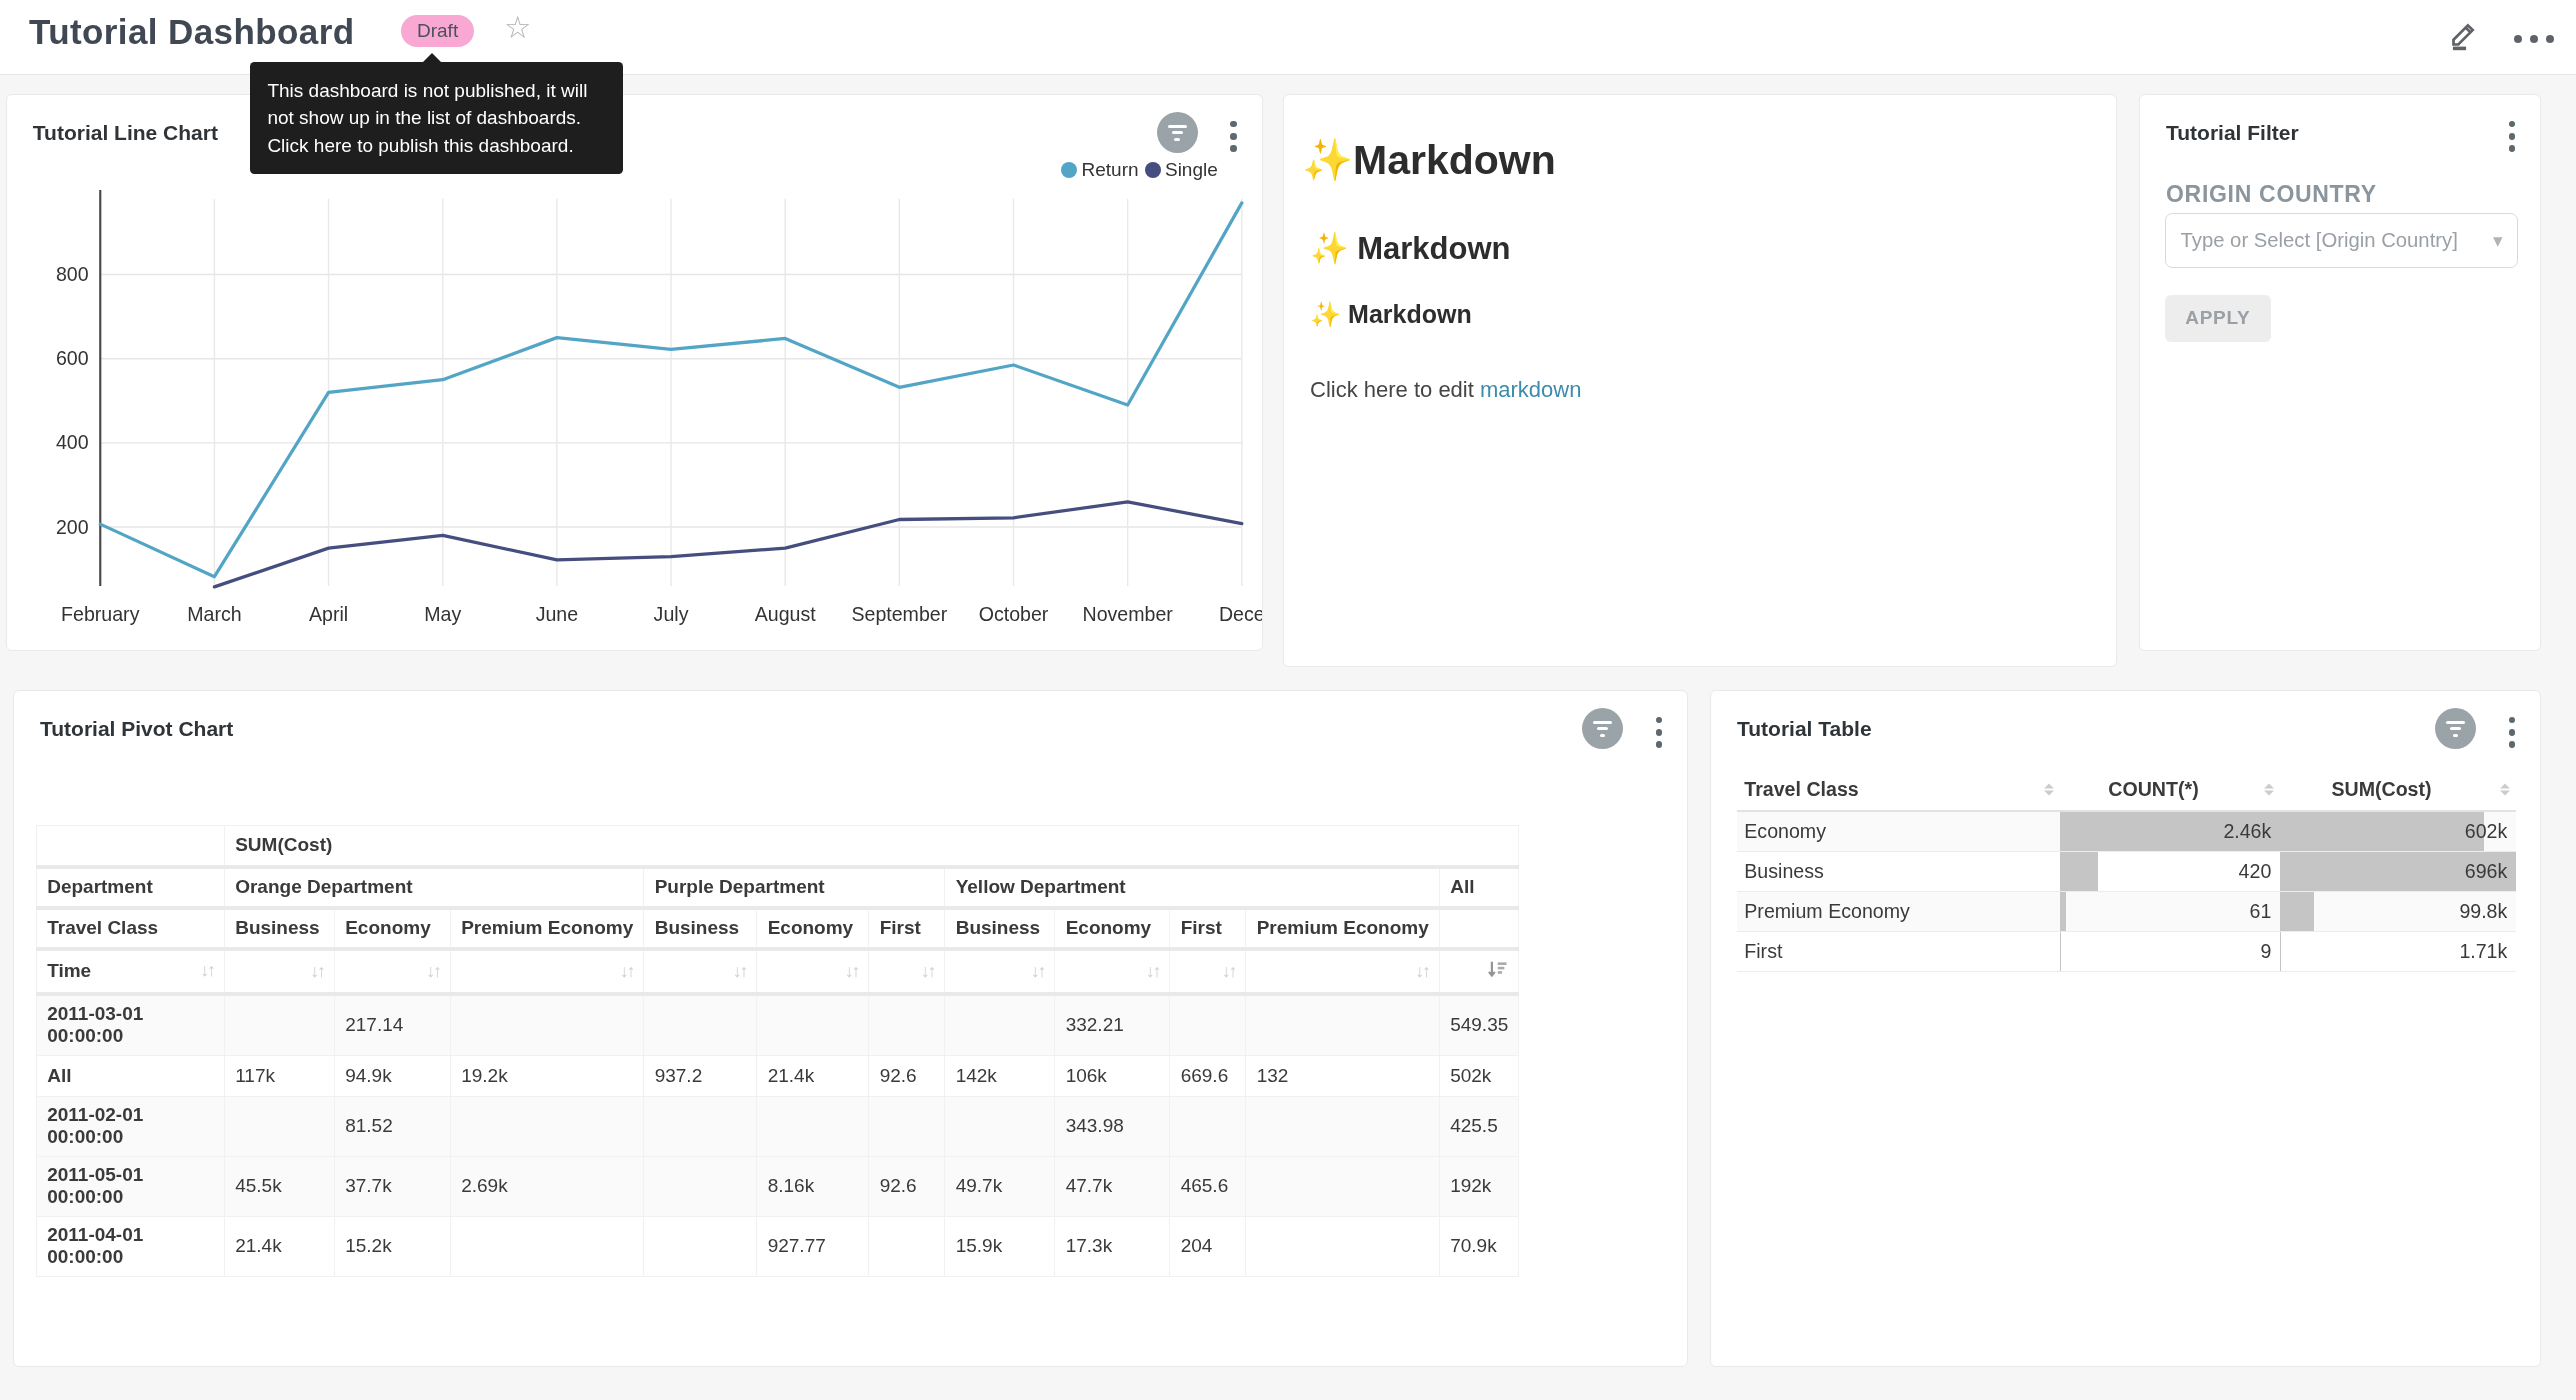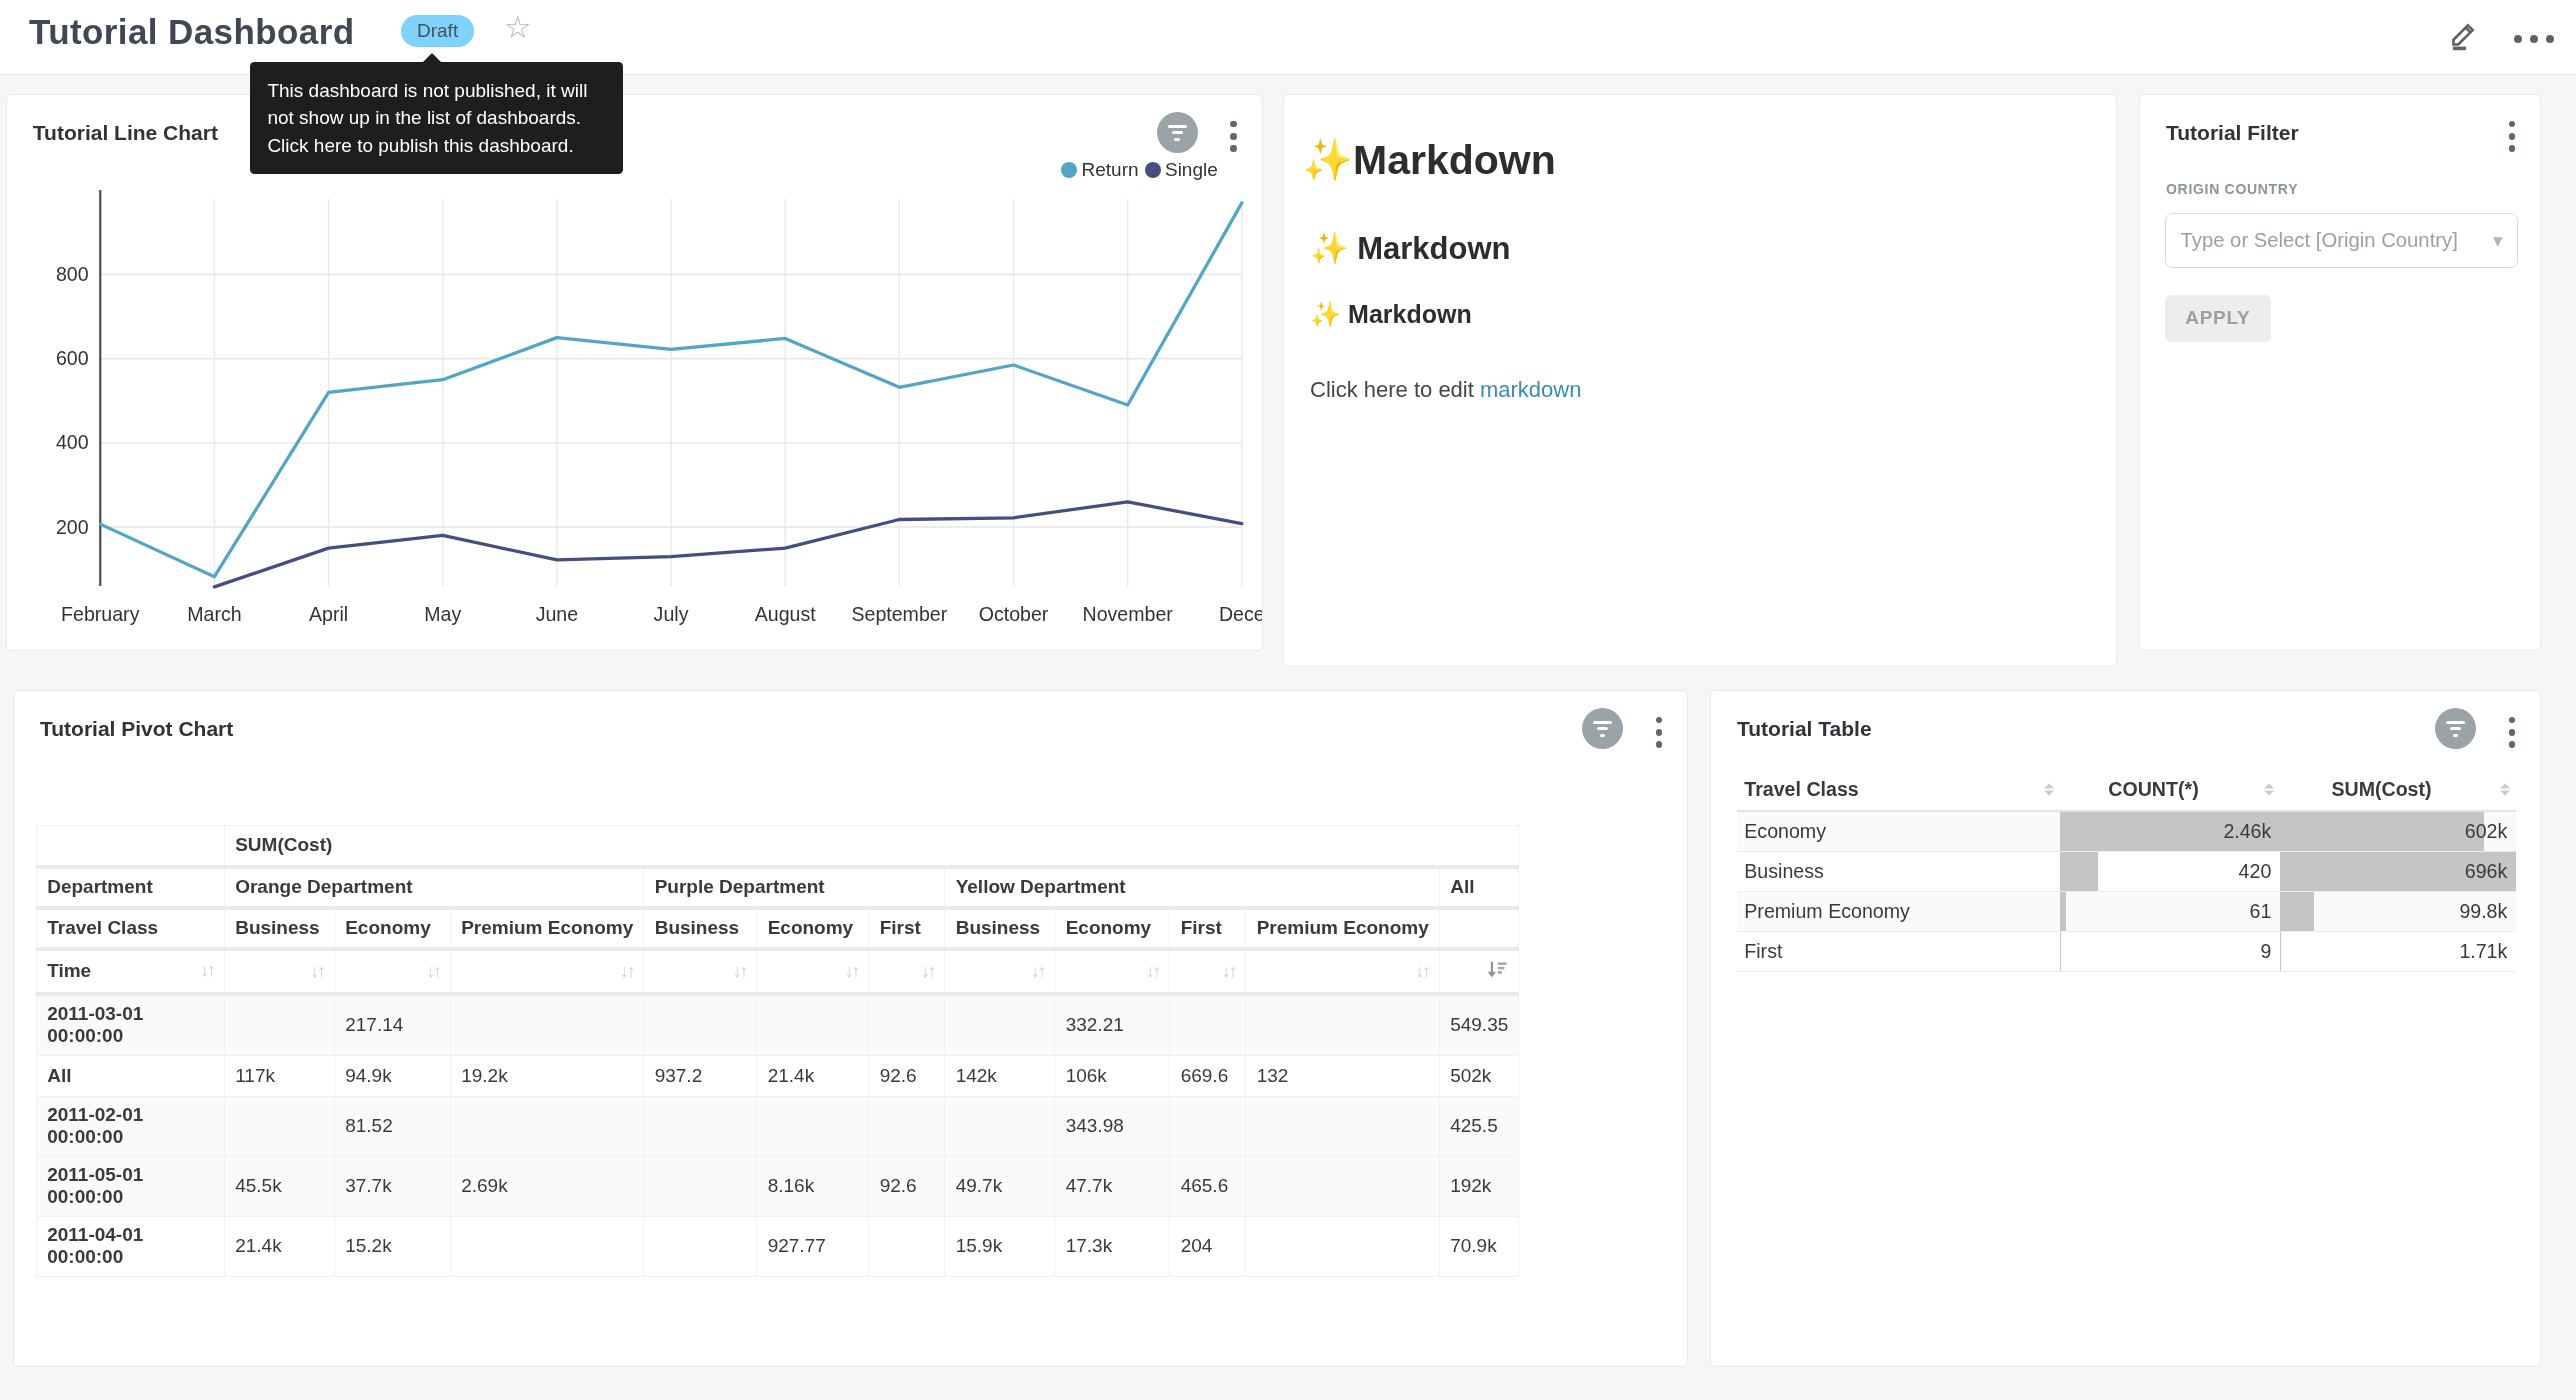--- a/index.html
+++ b/index.html
@@ -3,21 +3,21 @@
 <meta charset="utf-8">
 <style>
   * { margin:0; padding:0; box-sizing:border-box; }
   html,body { width:2576px; height:1400px; overflow:hidden; }
   body { font-family:"Liberation Sans","DejaVu Sans",sans-serif; background:#f6f6f7; }
   .page { position:relative; width:2576px; height:1400px; background:#f6f6f7; }
 
   
   .hdr { position:absolute; left:0; top:0; width:2576px; height:75px; background:#fff; border-bottom:1.5px solid #e6e6e6; z-index:5;padding-left:22px; }
   .hdr-title { position:absolute; left:29px; top:11.6px; font-size:35px; font-weight:bold; color:#404854; letter-spacing:0.4px; }
-  .badge { position:absolute; left:401px; top:14.5px; background:#7dd3fc; color:#4a5158; font-size:19px; padding:5.1px 16px; border-radius:725px; }
+  .badge { position:absolute; left:401px; top:14.5px; background:#f9a8d4; color:#4a5158; font-size:19px; padding:5.1px 16px; border-radius:725px; }
   .star { position:absolute; left:504px; top:10.2px; font-size:30.5px; color:#b0b0b0; }
   .hdr-right { position:absolute; right:22px; top:16px; display:flex; align-items:center; gap:32px; }
   .hdots { display:flex; gap:8px; align-items:center; padding-top:10.2px; }
   .hdots i { width:8px; height:8px; border-radius:50%; background:#5f6368; }
 
   
   .tooltip { position:absolute; left:250px; top:62px; width:373px; background:rgba(16,16,16,.94); color:#fff;
              font-size:19px; line-height:27.6px; padding:14.5px 17.4px; border-radius:4.4px; z-index:50; }
   .tooltip .arrow { position:absolute; top:-9.4px; left:173px; width:0; height:0;
              border-left:9.4px solid transparent; border-right:9.4px solid transparent; border-bottom:9.4px solid rgba(16,16,16,.94); }
@@ -45,21 +45,21 @@
   #lc-svg { position:absolute; left:0; top:0; }
 
   
   .md-h1 { margin:41px 0 0 18px; font-size:41px; font-weight:bold; color:#2d2d2d; }
   .md-h2 { margin:46px 0 0 26px; font-size:31px; font-weight:bold; color:#2d2d2d; }
   .md-h3 { margin:33px 0 0 26px; font-size:25px; font-weight:bold; color:#2d2d2d; }
   .md-p  { margin:48px 0 0 26px; font-size:22px; color:#454545; }
   .md-p a { color:#3b8dab; text-decoration:none; cursor:pointer; }
 
   
-  .f-label { position:absolute; left:26px; top:86px; font-size:14px; color:#8a959d; letter-spacing:0.7px; font-weight:600; }
+  .f-label { position:absolute; left:26px; top:86px; font-size:23px; color:#8a959d; letter-spacing:0.7px; font-weight:600; }
   .f-select { position:absolute; left:25px; top:118px; width:353px; height:55px; border:1.5px solid #d9d9d9; border-radius:7.3px;
               display:flex; align-items:center; padding:0 14.5px; color:#9aa0a6; font-size:20.3px; background:#fff; cursor:pointer; }
   .f-caret { margin-left:auto; color:#aeb4b9; font-size:19px; }
   .f-apply { position:absolute; left:25px; top:200px; background:#ededed; border:none; border-radius:5.8px; padding:12.3px 20.3px;
              font-size:19px; letter-spacing:0.7px; color:#9aa0a6; font-weight:600; font-family:inherit; cursor:pointer; }
 
   
   #pivot-table { position:absolute; left:22px; top:134px; border-collapse:collapse; table-layout:fixed;
                  font-size:19px; color:#3a3a3a; background:#fff; border:1.5px solid #ececec; }
   #pivot-table td { border:1.5px solid #f1f1f1; padding:7.3px 10.2px; vertical-align:middle; }

